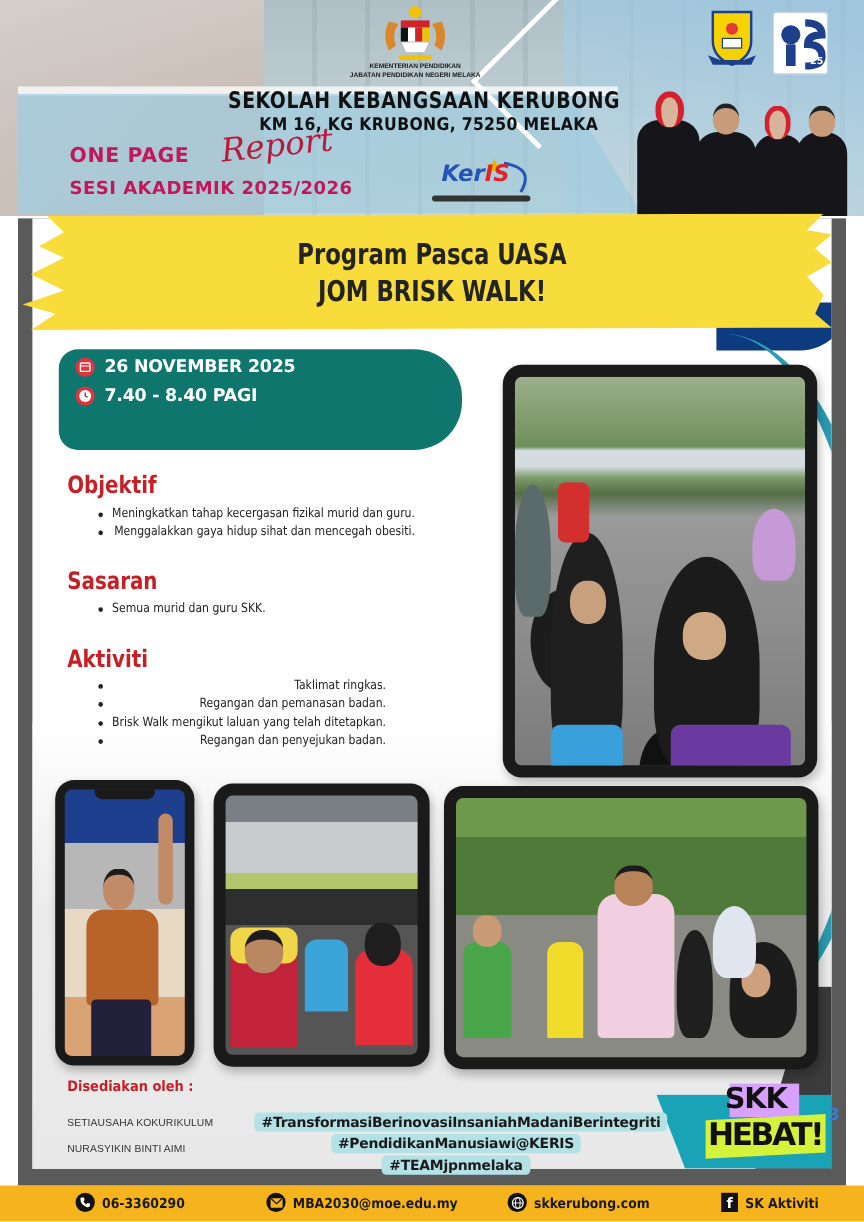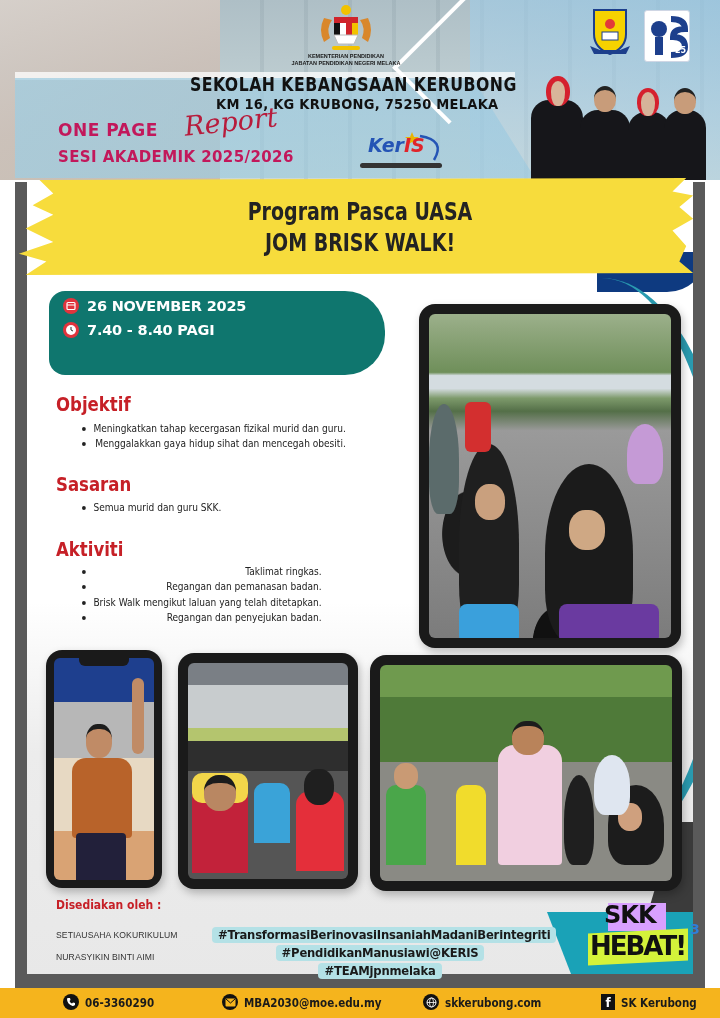--- a/index.html
+++ b/index.html
@@ -377,15 +377,15 @@
       <svg width="11" height="11" viewBox="0 0 11 11">
           <circle cx="5.5" cy="5.5" r="4.5" fill="none" stroke="#fff"></circle>
           <ellipse cx="5.5" cy="5.5" rx="2" ry="4.5" fill="none" stroke="#fff" stroke-width=".8"></ellipse>
           <line x1="1" y1="5.5" x2="10" y2="5.5" stroke="#fff" stroke-width=".8"></line>
         </svg>
     </span>
     <span>skkerubong.com</span>
   </div>
   <div class="contact" style="left:601px;">
     <span class="fb-ico">f</span>
-    <span>SK Kerubong</span>
+    <span>SK Aktiviti</span>
   </div>
 </div>
 
 </body></html>

